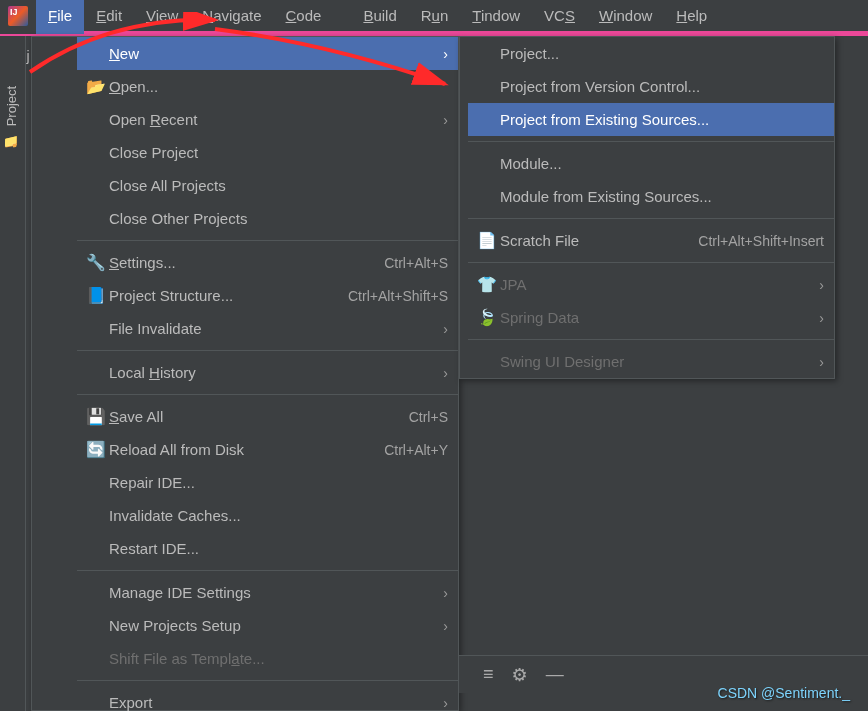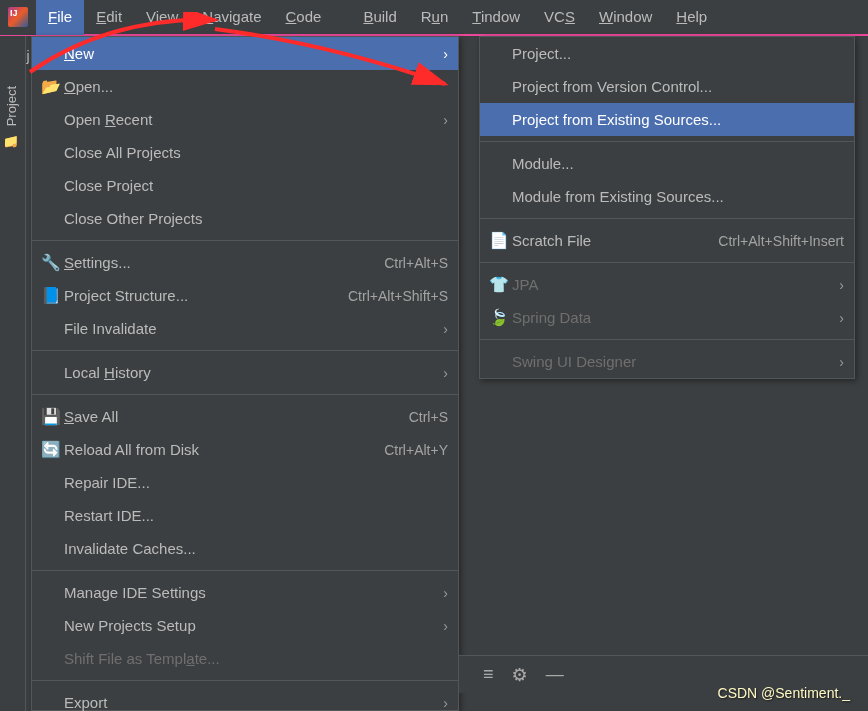--- a/index.html
+++ b/index.html
@@ -11,21 +11,21 @@
       font-size: 15px;
       color: #bbbbbb;
       overflow: hidden;
       position: relative;
     }
     .menubar {
       display: flex;
       align-items: center;
       height: 36px;
       background: #3c3f41;
-      border-bottom: 2px solid #ec4899;
+      border-bottom: 5px solid #ec4899;
     }
     .app-icon {
       width: 36px;
       height: 36px;
       background: #3c3f41;
       display: flex;
       align-items: center;
       justify-content: center;
     }
     .app-icon-inner {
@@ -95,25 +95,27 @@
       position: absolute;
       background: #3c3f41;
       border: 1px solid #515658;
       box-shadow: 2px 2px 6px rgba(0,0,0,0.4);
     }
     .dd-file {
       left: 31px;
       top: 36px;
       width: 428px;
       height: 675px;
+      padding-left: 45px;
     }
     .dd-new {
-      left: 479px;
+      left: 459px;
       top: 36px;
       width: 376px;
+      padding-left: 8px;
     }
     .dd-row {
       display: flex;
       align-items: center;
       height: 33px;
       padding: 0 10px 0 6px;
       cursor: default;
     }
     .dd-row.highlighted {
       background: #4b6eaf;
@@ -163,21 +165,21 @@
       gap: 18px;
       padding-left: 24px;
       color: #aaaaaa;
       font-size: 18px;
     }
     .watermark {
       position: absolute;
       bottom: 10px;
       right: 18px;
       font-size: 14px;
-      color: #fef9c3;
+      color: #7dd3fc;
       text-shadow: 1px 1px 2px rgba(0,0,0,0.6);
     }
     svg.arrow {
       position: absolute;
       pointer-events: none;
     }
   </style>
 </head>
 <body>
 
@@ -220,25 +222,25 @@
       <span class="dd-icon">📂</span>
       <span class="dd-label"><span class="u">O</span><span>pen...</span></span>
     </div>
     <div class="dd-row">
       <span class="dd-icon"></span>
       <span class="dd-label"><span>Open </span><span class="u">R</span><span>ecent</span></span>
       <span class="dd-sub">›</span>
     </div>
     <div class="dd-row">
       <span class="dd-icon"></span>
+      <span class="dd-label">Close Project</span>
+    </div>
+    <div class="dd-row">
+      <span class="dd-icon"></span>
       <span class="dd-label">Close All Projects</span>
-    </div>
-    <div class="dd-row">
-      <span class="dd-icon"></span>
-      <span class="dd-label">Close Project</span>
     </div>
     <div class="dd-row">
       <span class="dd-icon"></span>
       <span class="dd-label">Close Other Projects</span>
     </div>
     <div class="dd-sep"></div>
     <div class="dd-row">
       <span class="dd-icon">🔧</span>
       <span class="dd-label"><span class="u">S</span><span>ettings...</span></span>
       <span class="dd-shortcut">Ctrl+Alt+S</span>
@@ -269,25 +271,25 @@
       <span class="dd-icon">🔄</span>
       <span class="dd-label">Reload All from Disk</span>
       <span class="dd-shortcut">Ctrl+Alt+Y</span>
     </div>
     <div class="dd-row">
       <span class="dd-icon"></span>
       <span class="dd-label">Repair IDE...</span>
     </div>
     <div class="dd-row">
       <span class="dd-icon"></span>
+      <span class="dd-label">Invalidate Caches...</span>
+    </div>
+    <div class="dd-row">
+      <span class="dd-icon"></span>
       <span class="dd-label">Restart IDE...</span>
-    </div>
-    <div class="dd-row">
-      <span class="dd-icon"></span>
-      <span class="dd-label">Invalidate Caches...</span>
     </div>
     <div class="dd-sep"></div>
     <div class="dd-row">
       <span class="dd-icon"></span>
       <span class="dd-label">Manage IDE Settings</span>
       <span class="dd-sub">›</span>
     </div>
     <div class="dd-row">
       <span class="dd-icon"></span>
       <span class="dd-label">New Projects Setup</span>

